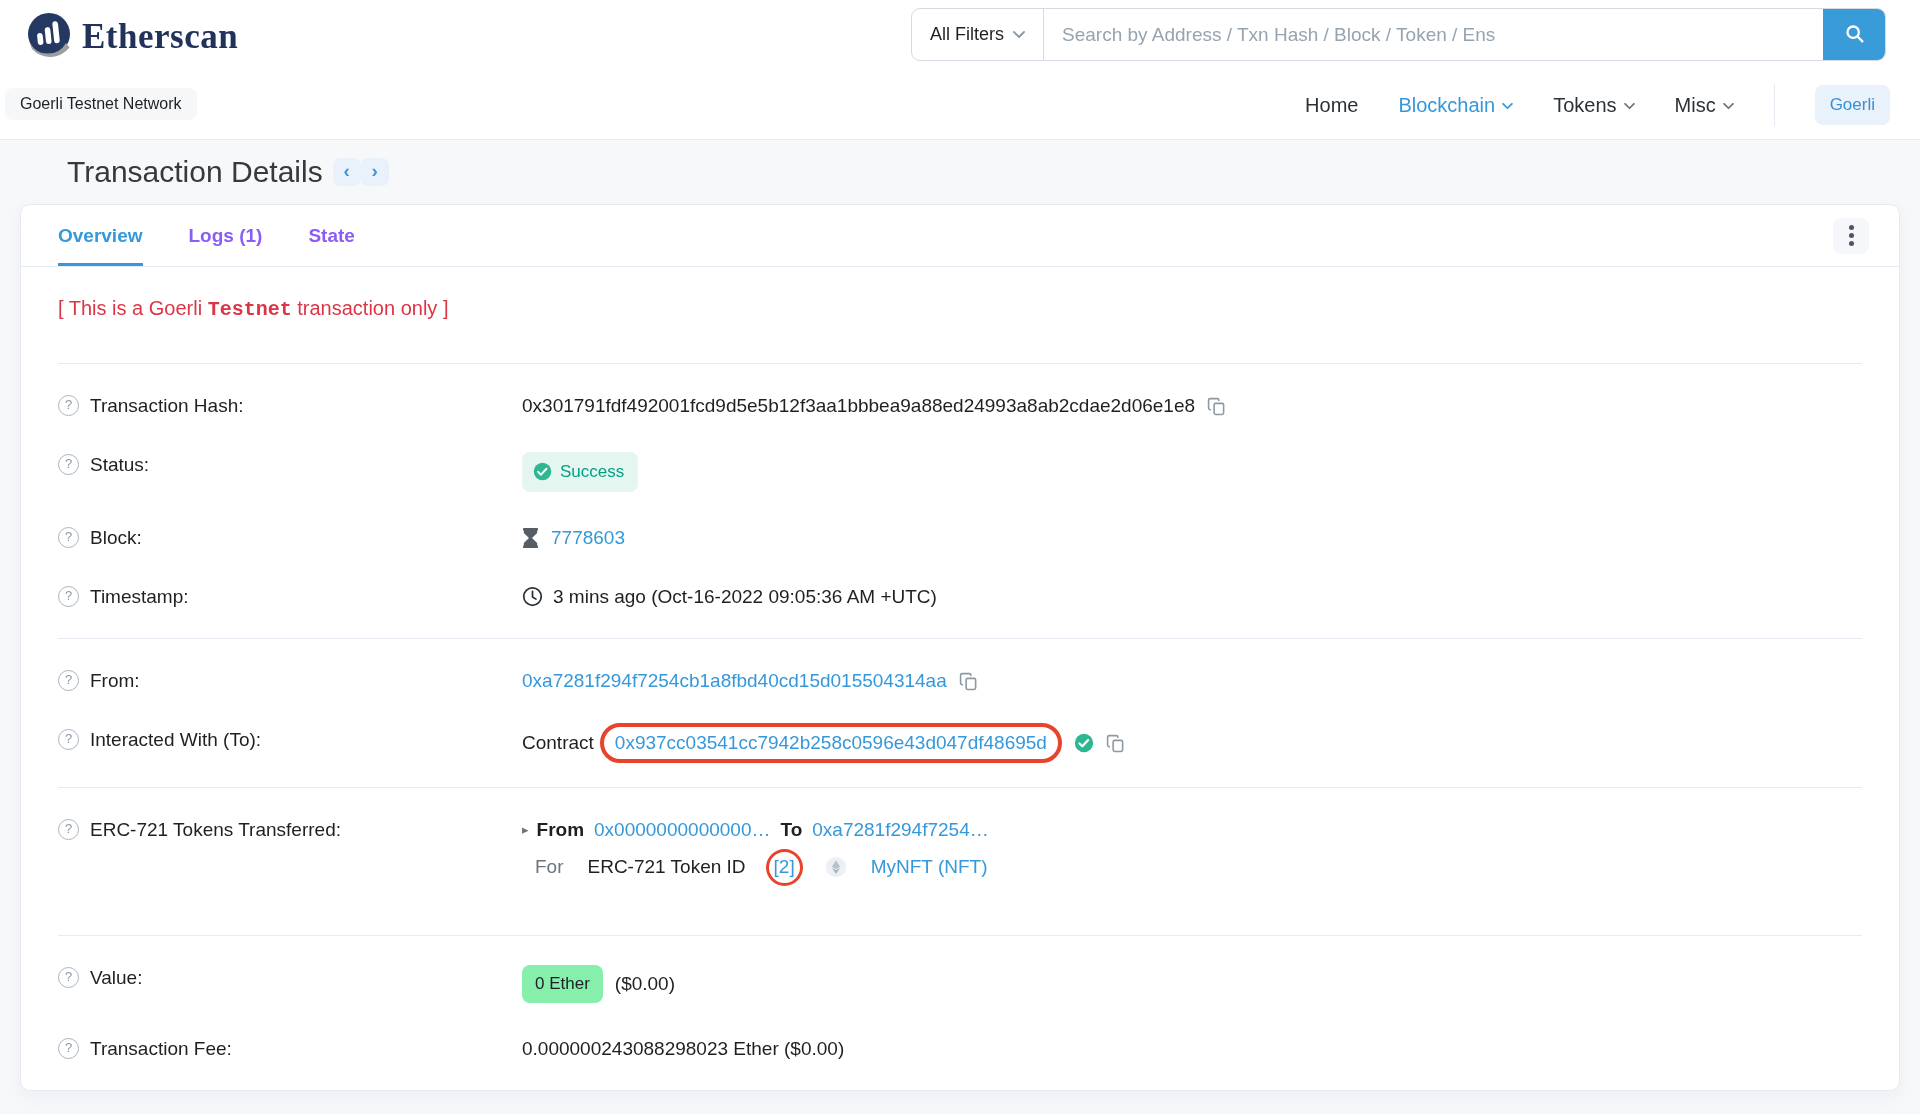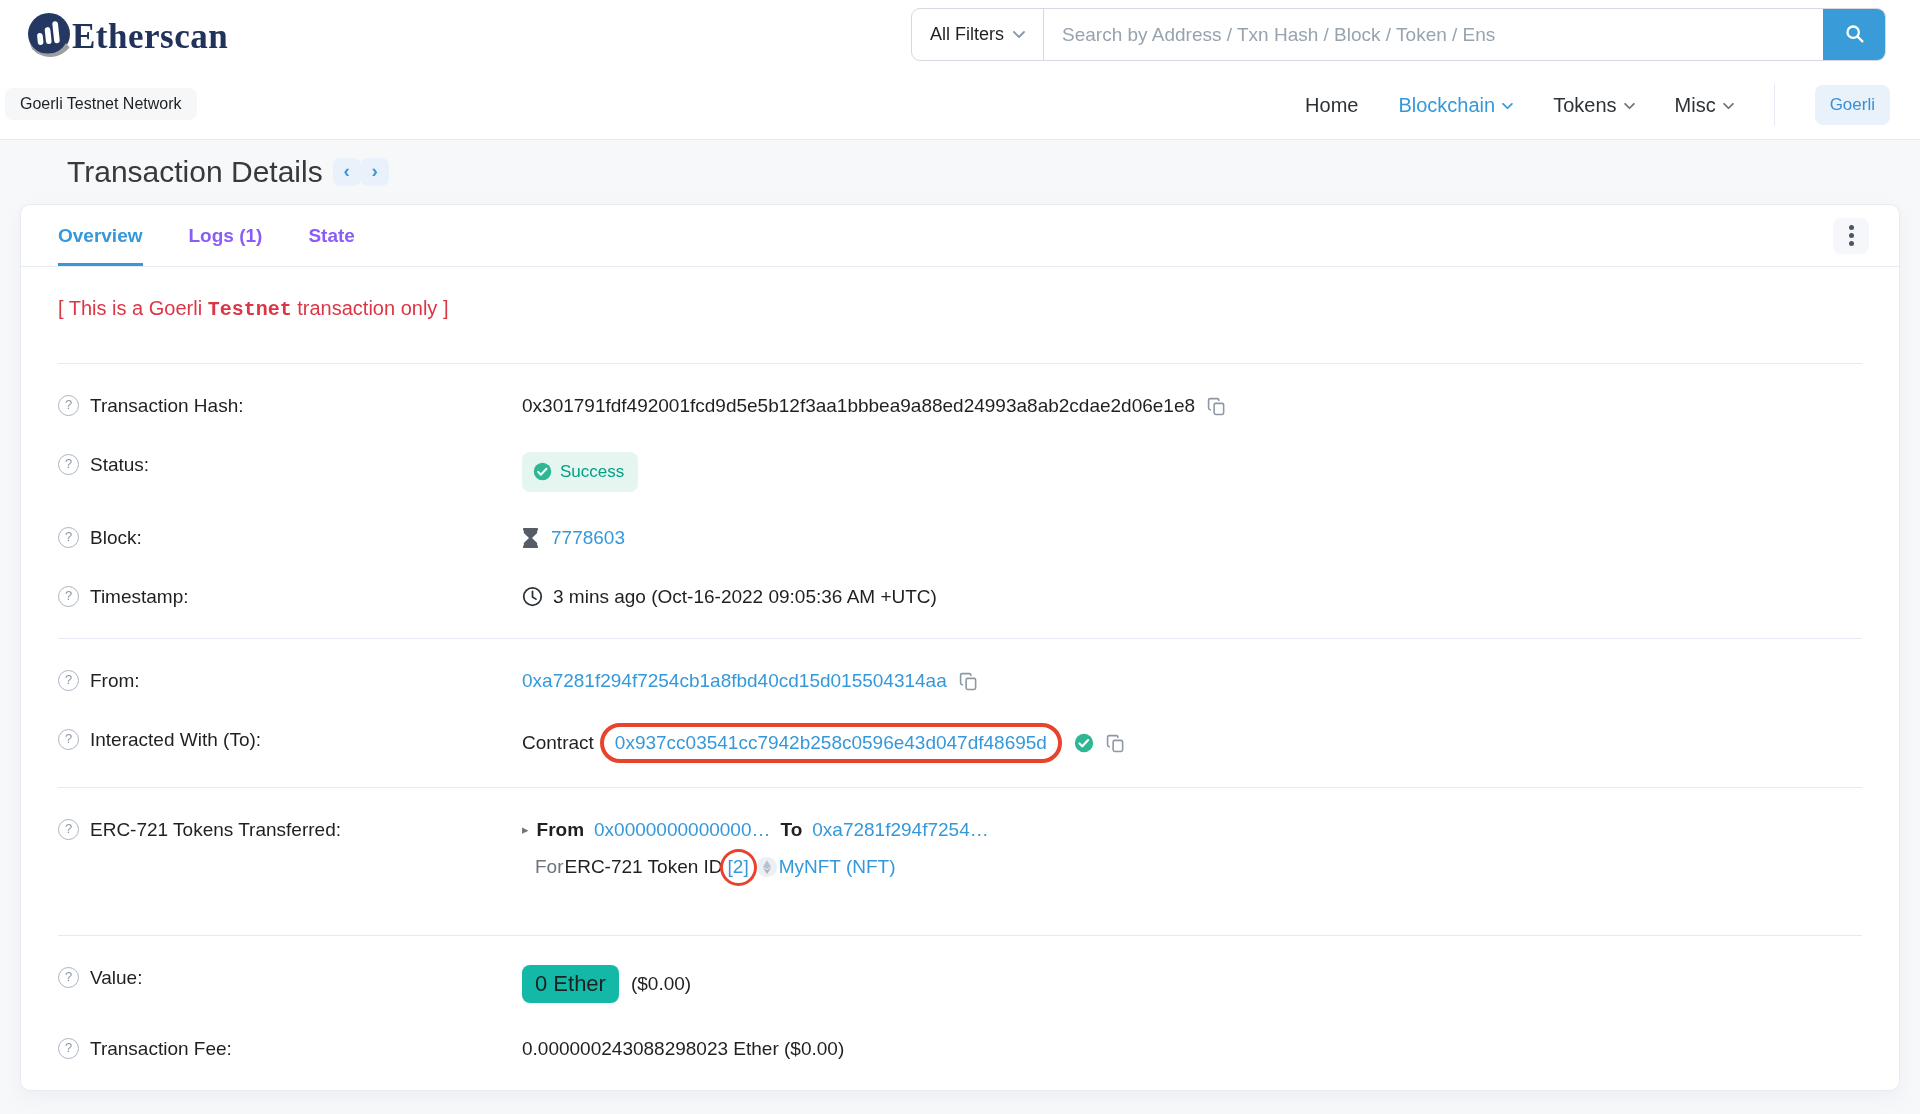--- a/index.html
+++ b/index.html
@@ -3,21 +3,21 @@
 <meta charset="utf-8">
 <style>
   * { margin:0; padding:0; box-sizing:border-box; }
   html,body { width:1920px; height:1114px; overflow:hidden; }
   body { font-family:"Liberation Sans", sans-serif; background:#f7f8fa; color:#1e2022; }
   a { text-decoration:none; cursor:pointer; }
   .link { color:#3498db; }
 
   
   .header { position:relative; height:140px; background:#fff; border-bottom:1px solid #e7eaf3; }
-  .brand { position:absolute; left:26px; top:12px; display:flex; align-items:center; cursor:pointer; }
+  .brand { position:absolute; left:26px; top:12px; display:flex; align-items:center; gap:10px; cursor:pointer; }
   .brand-name { font-family:"Liberation Serif", serif; font-weight:bold; font-size:35px; color:#21325b; letter-spacing:.5px; }
   .network-badge { position:absolute; left:5px; top:88px; background:#f6f7f9; border-radius:8px; padding:7px 15px; font-size:16px; color:#1e2022; }
 
   .search { position:absolute; right:34px; top:8px; width:975px; height:53px; background:#fff; border:1px solid #d5dae2; border-radius:9px; display:flex; align-items:stretch; }
   .search-filter { width:132px; display:flex; align-items:center; justify-content:center; gap:9px; font-size:18px; color:#1e2022; border-right:1px solid #d5dae2; cursor:pointer; }
   .search-filter .caret { color:#8c98a4; display:flex; }
   .search-input { flex:1; border:none; outline:none; padding:0 18px; font-size:19px; color:#1e2022; font-family:"Liberation Sans", sans-serif; border-radius:9px; }
   .search-input::placeholder { color:#97a3af; }
   .search-btn { width:62px; background:#3a9bd9; border:none; border-radius:0 8px 8px 0; display:flex; align-items:center; justify-content:center; cursor:pointer; }
 
@@ -63,25 +63,25 @@
 
   .clock-icon { display:inline-flex; color:#2c3136; margin-right:-2px; }
 
   .red-oval { display:inline-block; border:4px solid #e8432d; border-radius:28px; padding:3px 11px; margin:-4px 0; }
   .red-circle { display:inline-block; border:3.5px solid #e8432d; border-radius:50%; padding:2px 5px 3px; margin:-3px -2px; }
   .check-circle { display:inline-flex; }
 
   .erc-line1 { display:flex; align-items:center; gap:10px; }
   .erc-marker { color:#6c757d; font-size:13px; margin-right:-2px; }
   .erc-bold { font-weight:bold; color:#1e2022; }
-  .erc-line2 { display:flex; align-items:center; gap:1px; margin-top:9px; padding-left:13px;text-align:right; }
+  .erc-line2 { display:flex; align-items:center; gap:24px; margin-top:9px; padding-left:13px;text-align:right; }
   .for-label { color:#6c757d; }
   .token-icon { display:inline-flex; }
 
-  .value-badge { background:#14b8a6; border-radius:8px; padding:6px 13px; font-size:22px; color:#1e2022; }
+  .value-badge { background:#86efac; border-radius:8px; padding:6px 13px; font-size:17px; color:#1e2022; }
 
   .sec-erc { padding:12px 0 36px; }
 </style>
 </head>
 <body>
 
 <div class="header">
   <div class="brand">
     <span>
       <svg width="46" height="46" viewBox="0 0 46 46">

